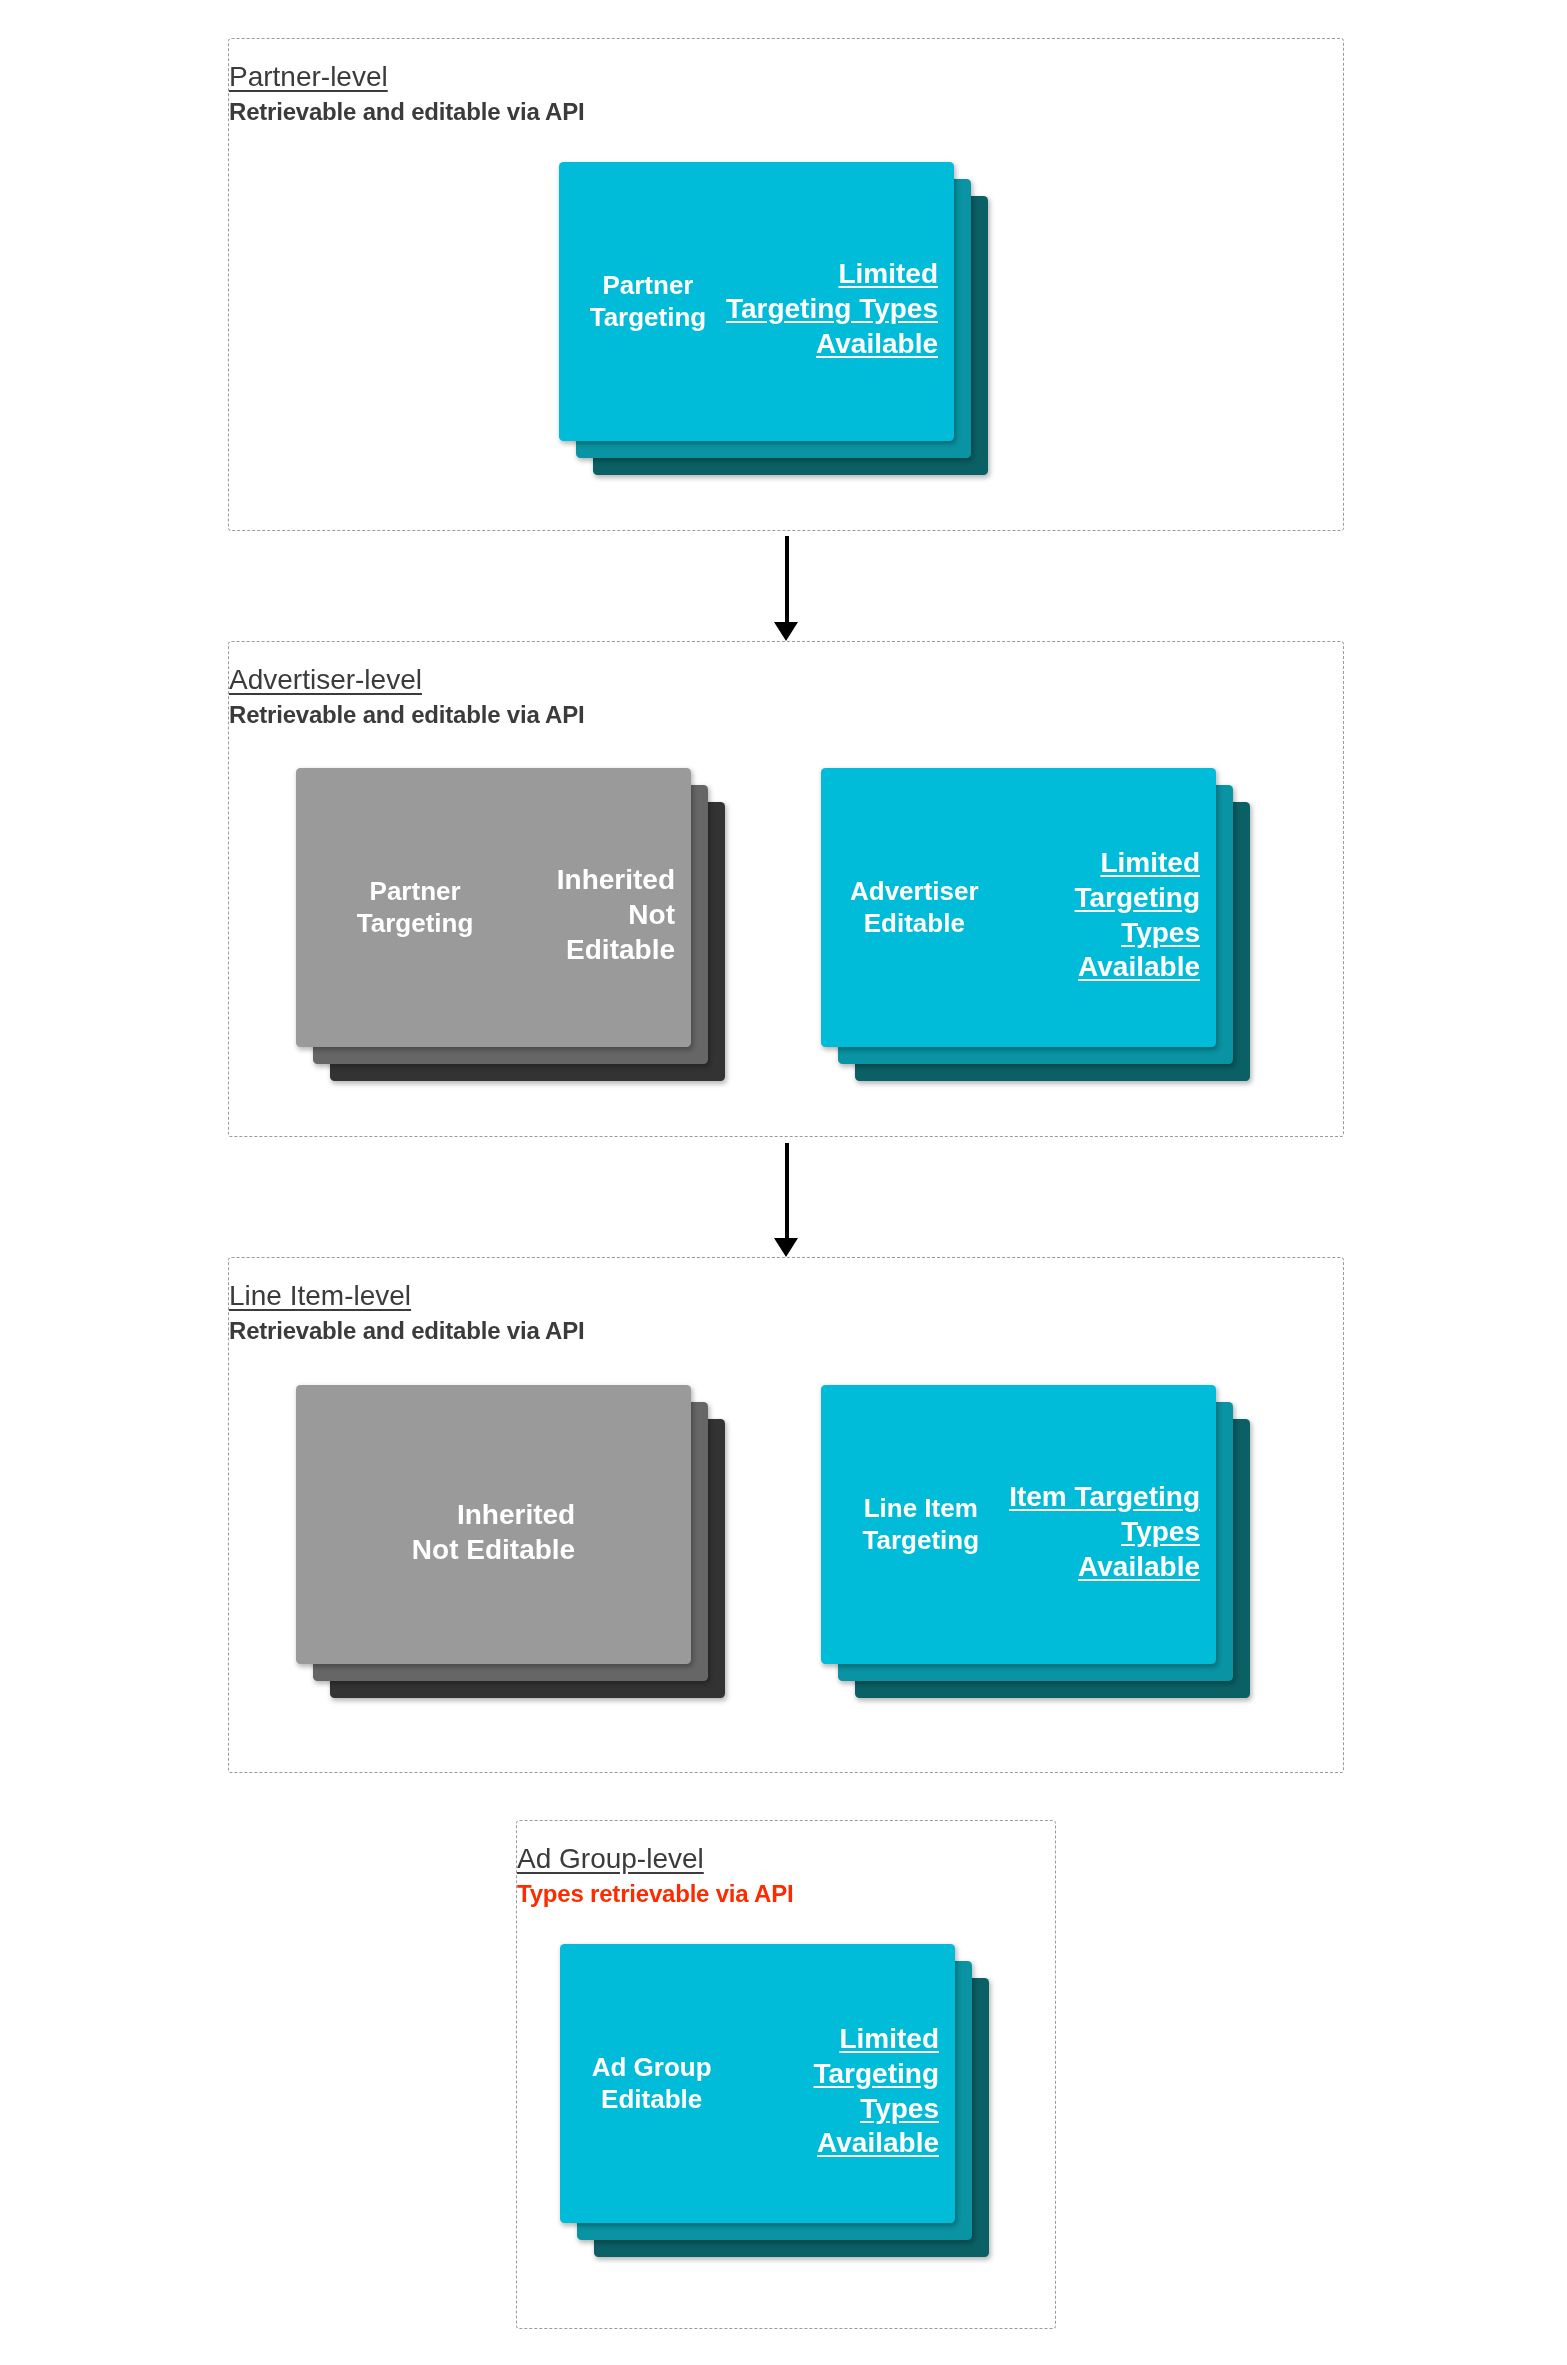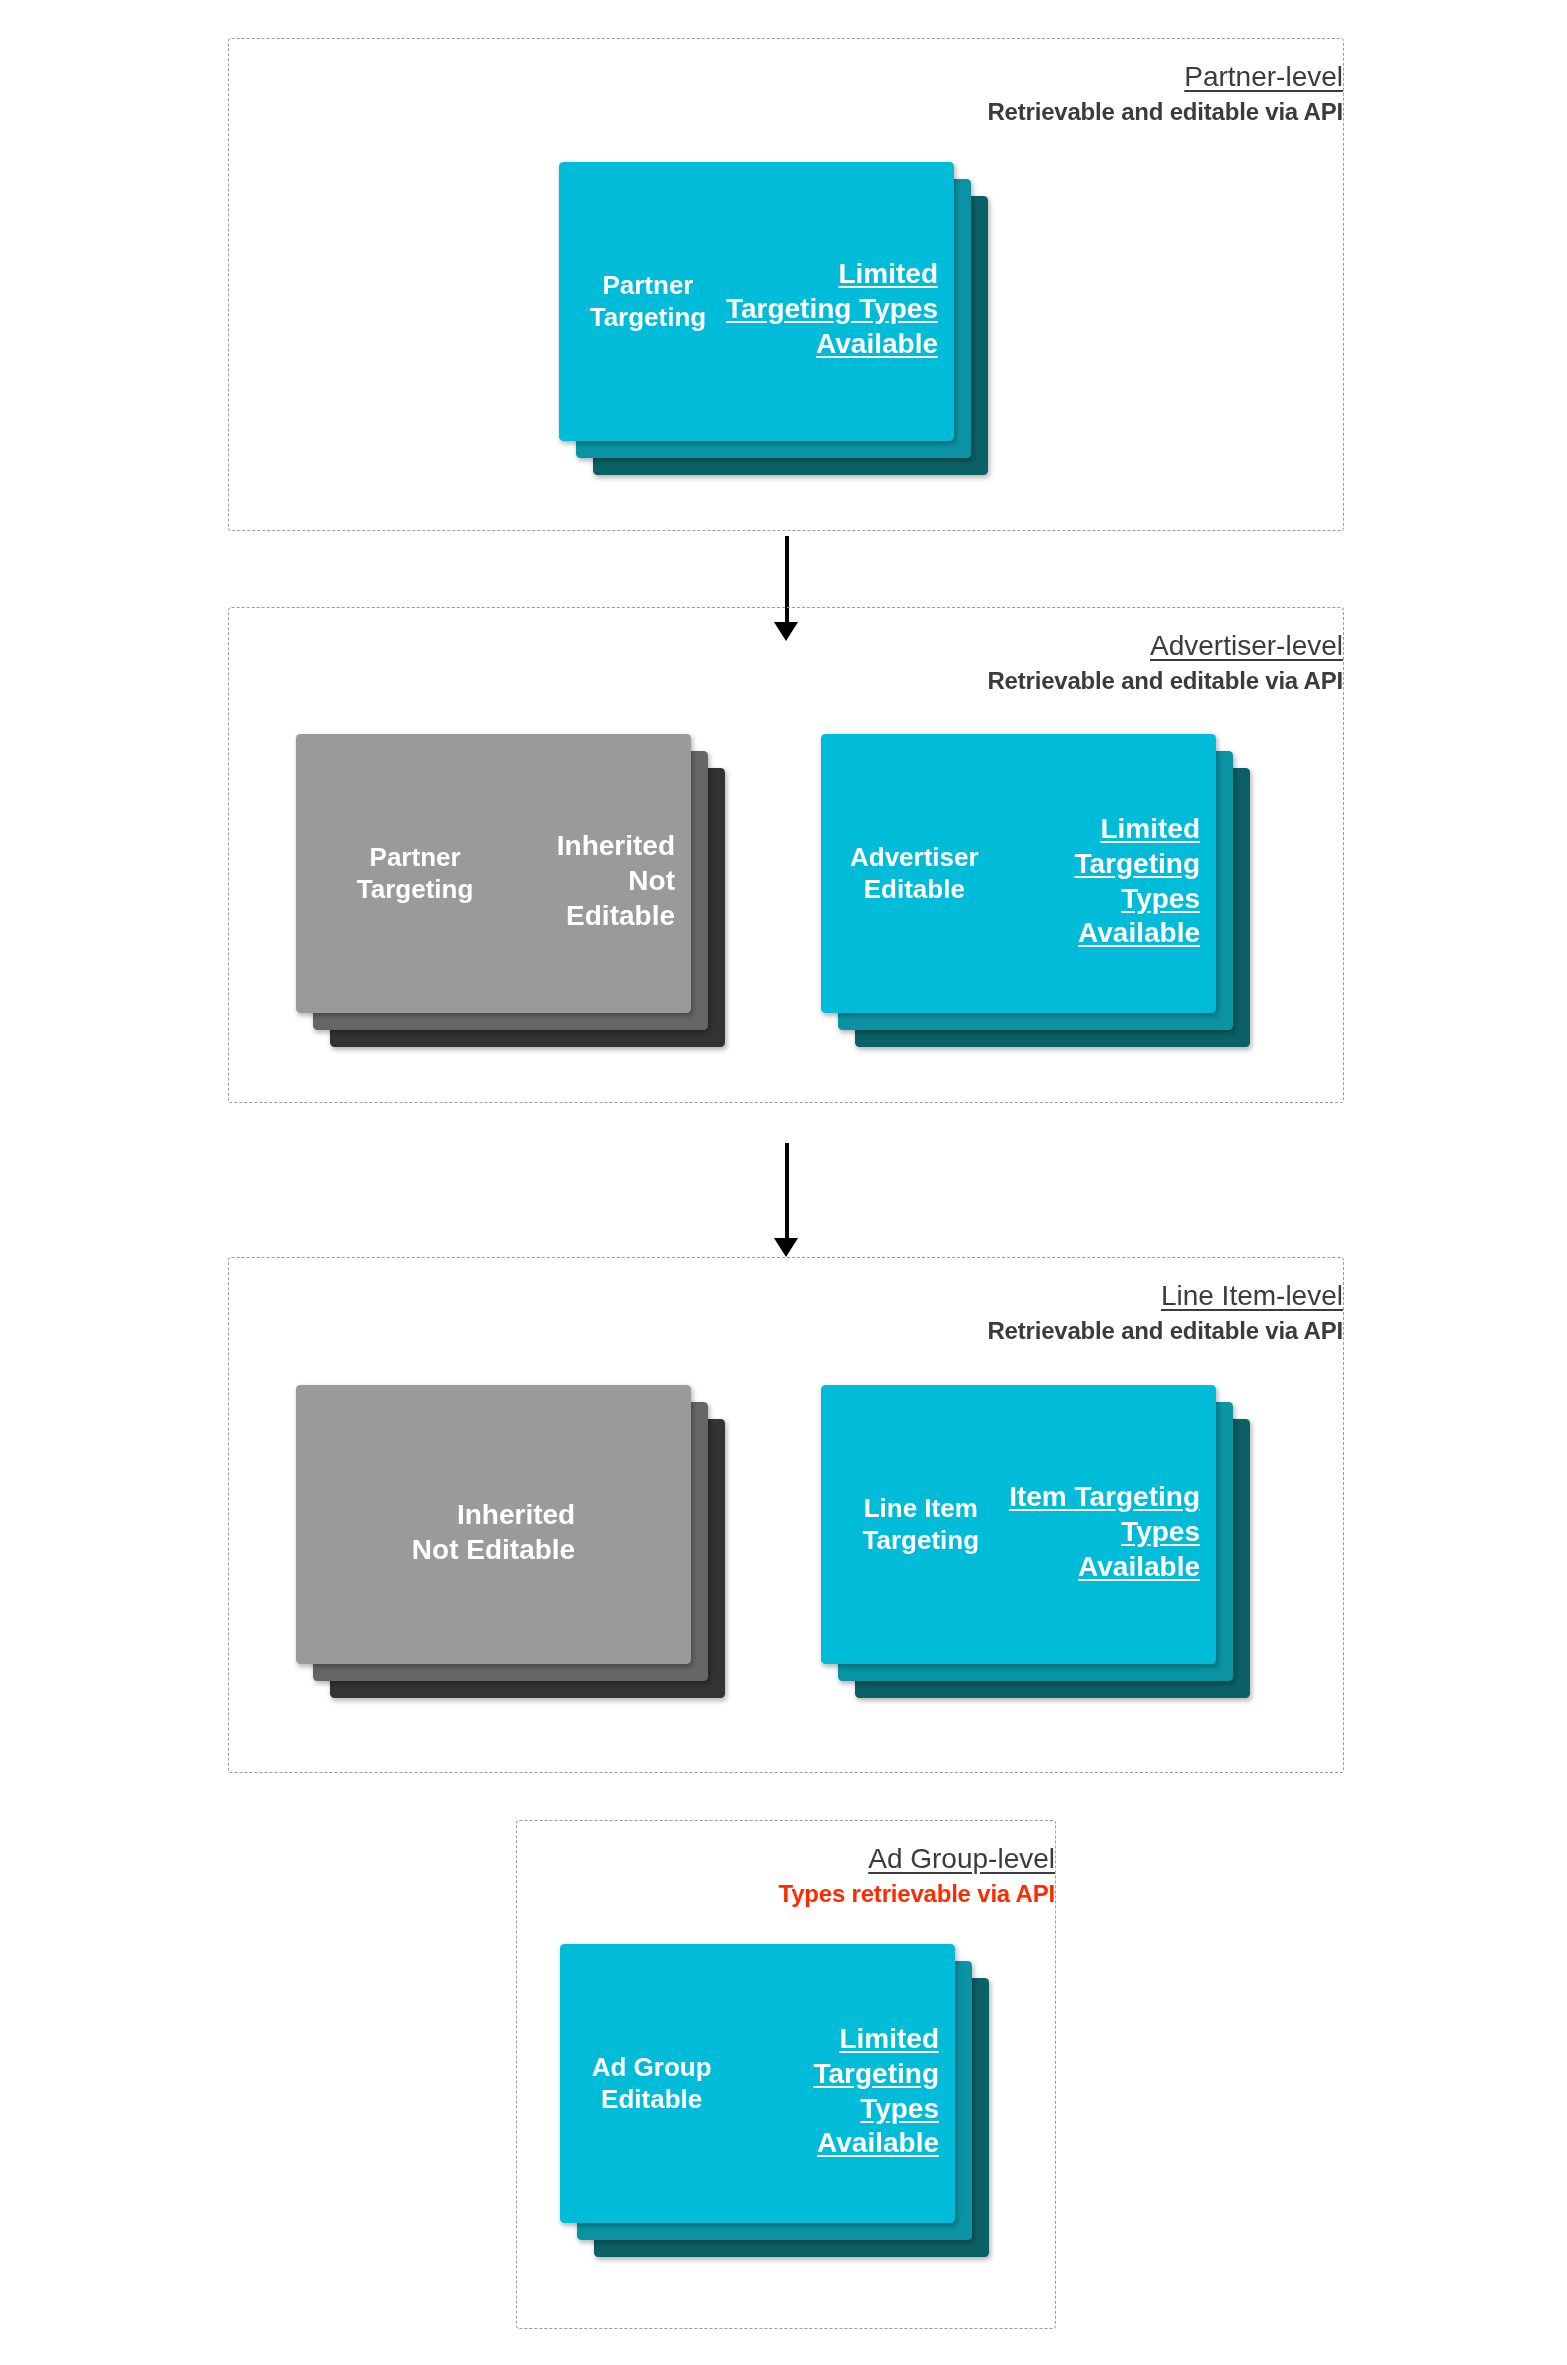--- a/index.html
+++ b/index.html
@@ -20,21 +20,21 @@
 
   
   .level {
     position: absolute;
     border: 1.8px dashed #9b9b9b;
     border-radius: 3.6px;
     background: transparent;
   }
 
   .level-header {
-    text-align: right;
+    text-align: left;
     padding-top: 19.6px;
     line-height: 1.26;
   }
 
   .level-name {
     font-size: 28px;
     font-weight: 400;
     color: #3b3b3b;
     text-decoration: underline;
     text-underline-offset: 3.6px;
@@ -145,21 +145,21 @@
         </div>
       </div>
     </div>
   </div>
 
   <div class="arrow" style="left:769px; top:536px; height:105px;">
     <div class="shaft" style="height:86px;"></div>
     <div class="head" style="top:86px;"></div>
   </div>
 
-  <div class="level" style="left:228px; top:607px; width:1116px; height:496px;">
+  <div class="level" style="left:228px; top:641px; width:1116px; height:496px;">
     <div class="level-header">
       <span class="level-name">Advertiser-level</span>
       <span class="level-access">Retrievable and editable via API</span>
     </div>
 
     <div class="card-stack grey" style="left:67px; top:126px;">
       <div class="card-layer layer-back"></div>
       <div class="card-layer layer-mid"></div>
       <div class="card-layer layer-front">
         <div class="card-title">Partner Targeting</div>

